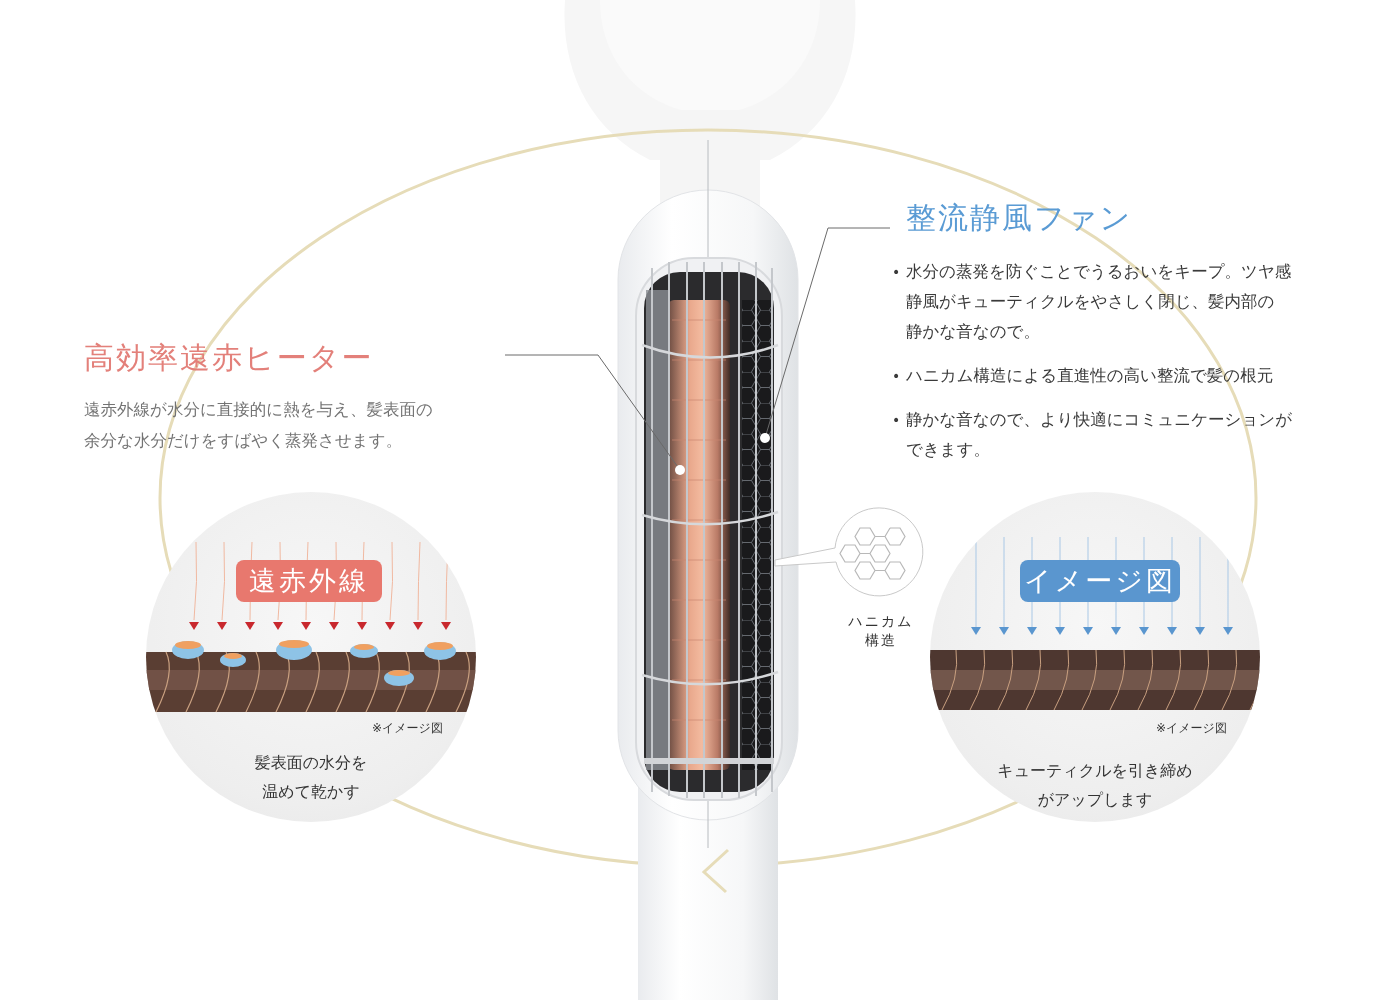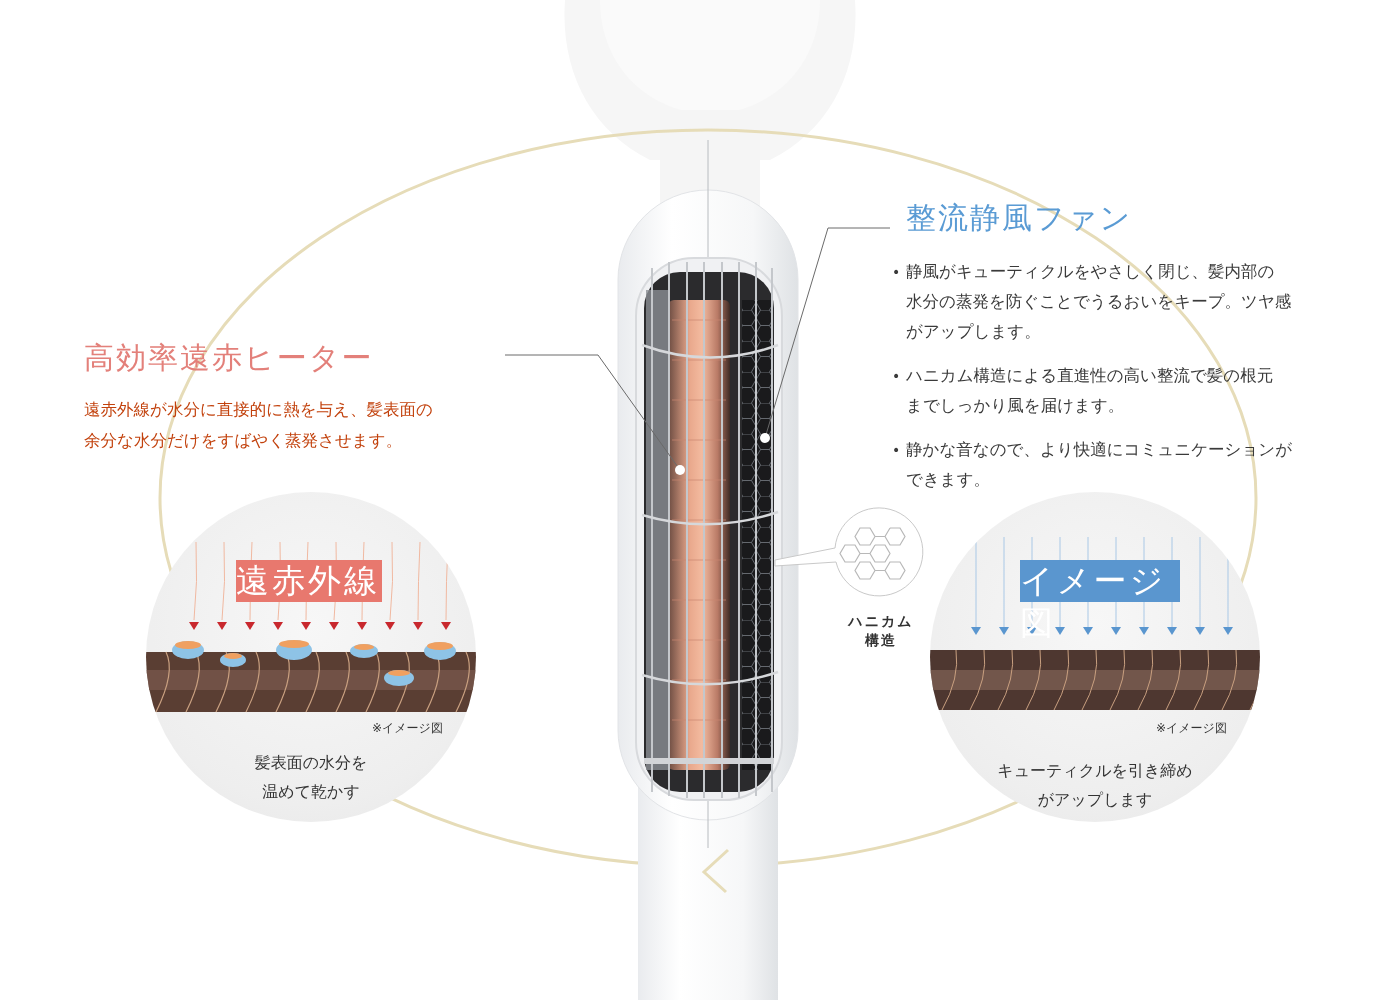--- a/index.html
+++ b/index.html
@@ -5,34 +5,34 @@
   html, body { margin:0; padding:0; }
   body { width:1400px; height:1000px; background:#ffffff; position:relative; overflow:hidden;
          font-family:"DejaVu Sans","Liberation Sans",sans-serif; color:#3a3a3a; }
   .abs { position:absolute; }
   svg.layer { position:absolute; left:0; top:0; }
 
   .heading { position:absolute; font-size:30px; letter-spacing:2px; font-weight:normal; white-space:nowrap; }
   .heading.red { color:#e3807a; }
   .heading.blue { color:#5a9bd4; }
 
-  .desc { position:absolute; font-size:16.5px; line-height:31px; color:#c2410c; }
+  .desc { position:absolute; font-size:16.5px; line-height:31px; color:#737373; }
   .bullets { position:absolute; list-style:none; margin:0; padding:0; font-size:16.5px; line-height:30px; color:#3a3a3a; }
   .bullets li { position:relative; padding-left:14px; margin-bottom:14px; }
   .bullets li::before { content:"•"; position:absolute; left:0; top:0; font-size:14px; }
 
   .circle { position:absolute; border-radius:50%; background:radial-gradient(circle at 50% 40%, #f7f7f7 0%, #eeeeee 70%, #e6e6e6 100%); overflow:hidden; }
 
-  .badge { position:absolute; color:#fff; font-size:33px; letter-spacing:3px; border-radius:0; }
+  .badge { position:absolute; color:#fff; font-size:27px; letter-spacing:3px; border-radius:8px; text-align:center; }
   .badge.red { background:#e8786e; }
   .badge.blue { background:#5a96cf; }
 
   .note { position:absolute; font-size:12px; color:#333; white-space:nowrap; }
   .caption { position:absolute; font-size:16px; line-height:29px; color:#333; text-align:center; white-space:nowrap; }
-  .honey-label { position:absolute; font-size:14px; line-height:19px; color:#333; text-align:center; letter-spacing:2px;font-weight:bold; }
+  .honey-label { position:absolute; font-size:14px; line-height:19px; color:#333; text-align:center; letter-spacing:2px; }
 </style>
 </head>
 <body>
 
 <svg class="layer" width="1400" height="1000" viewBox="0 0 1400 1000">
   <defs>
     <linearGradient id="bodyGrad" x1="0" x2="1">
       <stop offset="0" stop-color="#e9ebee"></stop>
       <stop offset="0.3" stop-color="#ffffff"></stop>
       <stop offset="0.75" stop-color="#f6f7f8"></stop>
@@ -129,27 +129,26 @@
 
 <h2 class="heading red" style="left:84px;top:338px;margin:0;">高効率遠赤ヒーター</h2>
 <div class="desc" style="left:84px;top:394px;width:440px;">
   <div>遠赤外線が水分に直接的に熱を与え、髪表面の</div>
   <div>余分な水分だけをすばやく蒸発させます。</div>
 </div>
 
 <h2 class="heading blue" style="left:906px;top:198px;margin:0;">整流静風ファン</h2>
 <ul class="bullets" style="left:892px;top:257px;width:440px;">
   <li>
+    <div>水分の蒸発を防ぐことでうるおいをキープ。ツヤ感</div>
     <div>静風がキューティクルをやさしく閉じ、髪内部の</div>
-    <div>水分の蒸発を防ぐことでうるおいをキープ。ツヤ感</div>
-    <div>がアップします。</div>
+    <div>静かな音なので。</div>
   </li>
   <li>
     <div>ハニカム構造による直進性の高い整流で髪の根元</div>
-    <div>までしっかり風を届けます。</div>
   </li>
   <li>
     <div>静かな音なので、より快適にコミュニケーションが</div>
     <div>できます。</div>
   </li>
 </ul>
 
 <div class="circle" style="left:146px;top:492px;width:330px;height:330px;">
   <svg class="layer" width="330" height="330" viewBox="0 0 330 330">
     <g stroke="#f0b8a0" stroke-width="1" fill="none">

